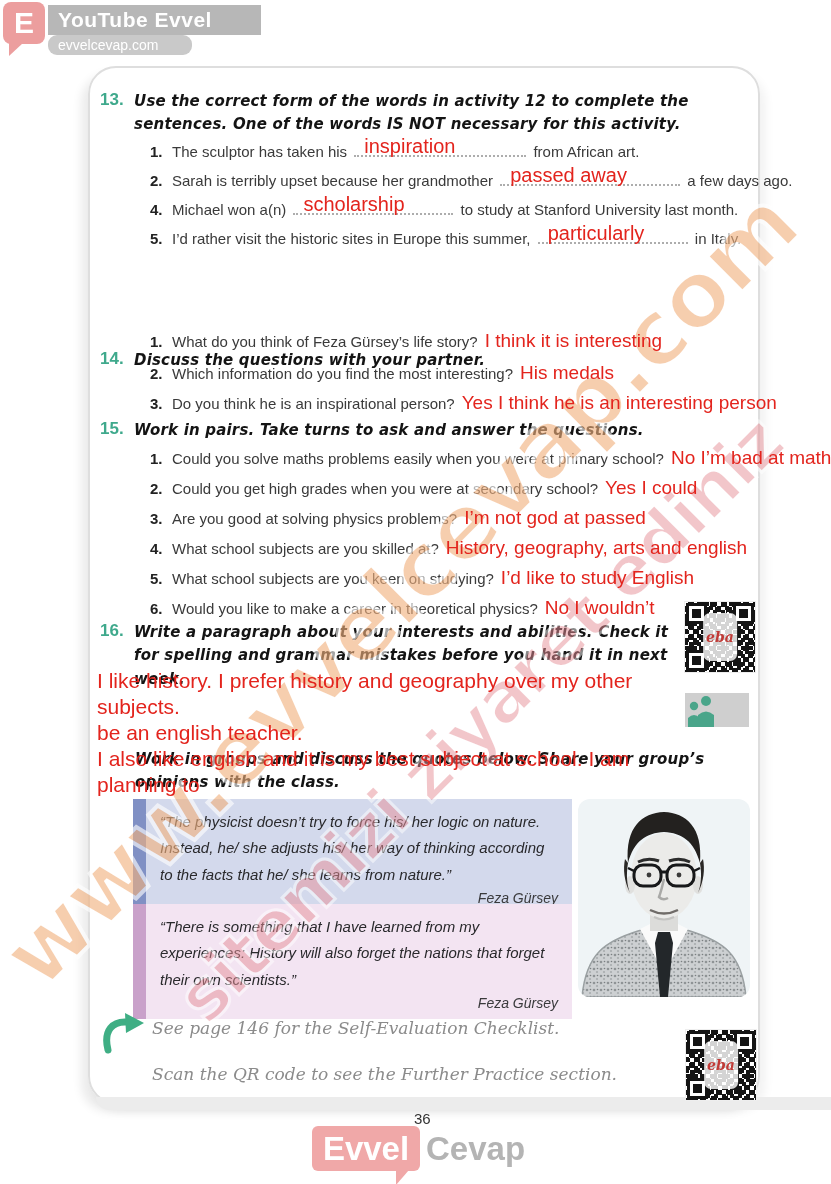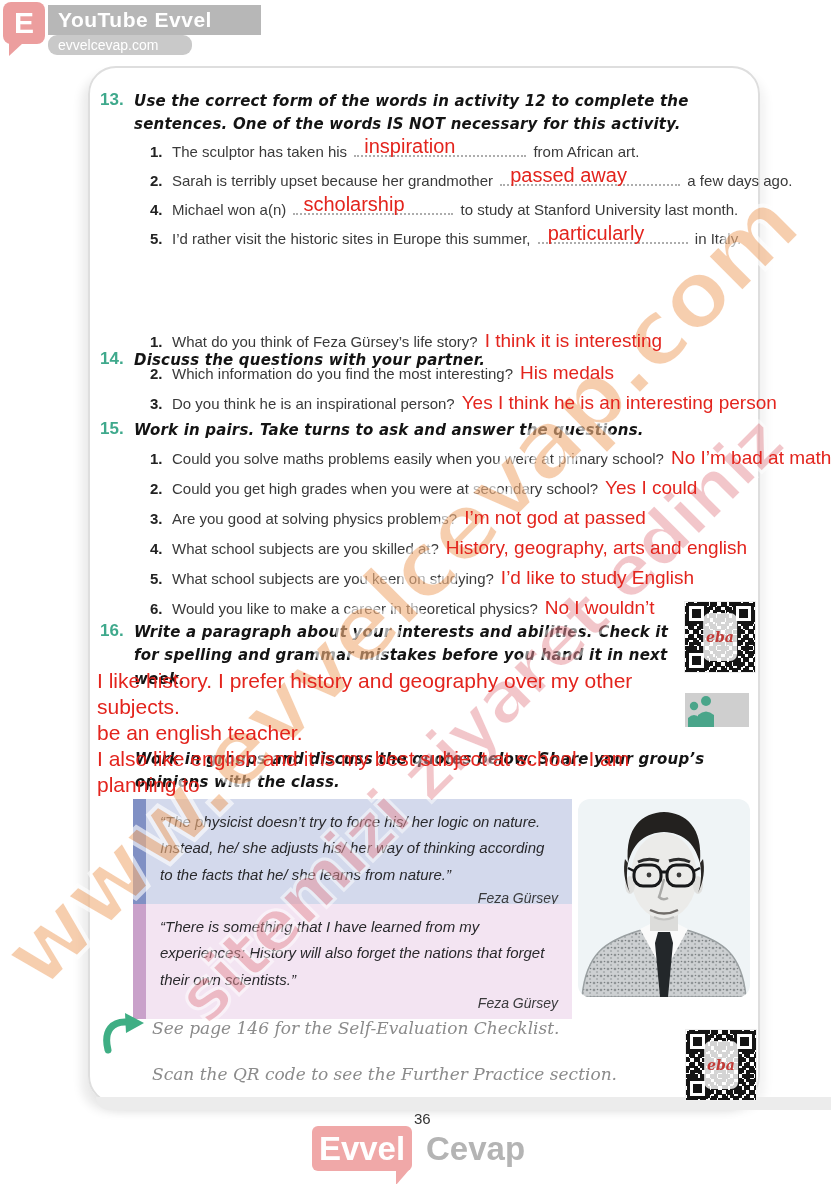--- a/index.html
+++ b/index.html
@@ -56,21 +56,21 @@
   .finder{position:absolute;width:15px;height:15px;border:3px solid #141414;background:#fff;}
   .finder:after{content:"";position:absolute;inset:3px;background:#141414;}
   .f-tl{left:1px;top:1px;} .f-tr{right:1px;top:1px;} .f-bl{left:1px;bottom:1px;}
   .eba{position:absolute;left:50%;top:50%;transform:translate(-50%,-50%);background:rgba(255,255,255,.82);
       padding:16px 3px;border-radius:7px;color:#c13a36;font-family:"DejaVu Serif",serif;
       font-style:italic;font-weight:bold;font-size:14px;}
   
   .script{font-family:"DejaVu Serif",serif;font-style:italic;color:#8b8b8b;font-size:17px;}
   
   .pgnum{position:absolute;left:414px;top:1110px;font-size:15px;color:#333;}
-  .logo-evvel{position:absolute;left:312px;top:1126px;width:100px;height:45px;background:#f0a8a8;
+  .logo-evvel{position:absolute;left:312px;top:1126px;width:108px;height:45px;background:#f0a8a8;
       border-radius:6px;color:#fff;font-weight:bold;font-size:33px;display:flex;align-items:center;justify-content:center;}
   .logo-tail{position:absolute;left:396px;top:1170px;width:0;height:0;
       border-top:15px solid #f0a8a8;border-right:13px solid transparent;}
   .logo-cevap{position:absolute;left:426px;top:1126px;height:45px;line-height:45px;
       color:#b4b4b4;font-weight:bold;font-size:33px;}
   .gicon-bg{position:absolute;left:685px;top:693px;width:64px;height:34px;background:#cfcfcf;}
 </style>
 </head>
 <body>
 

